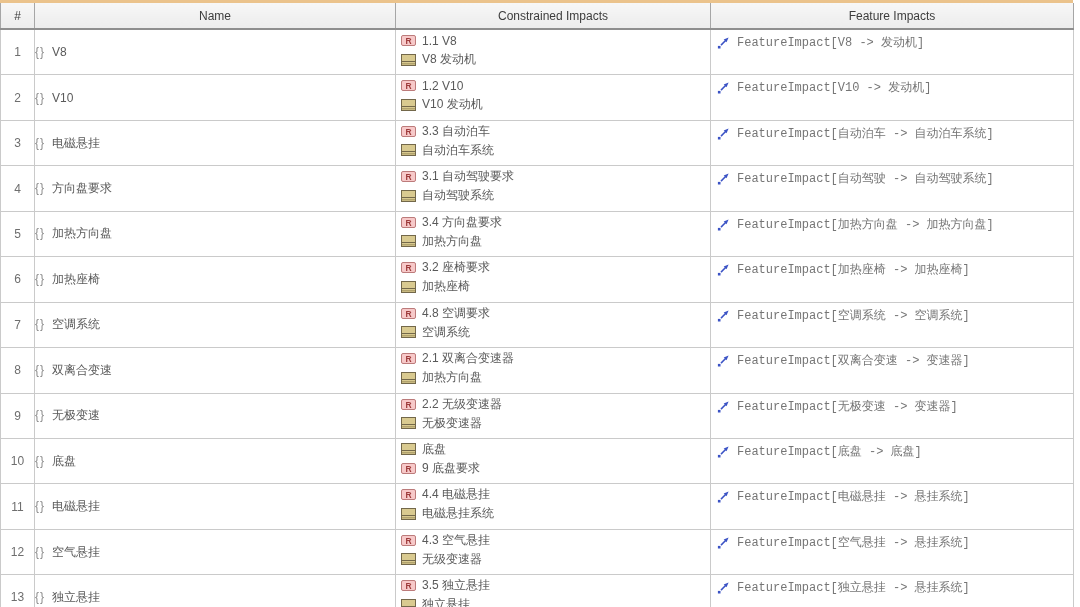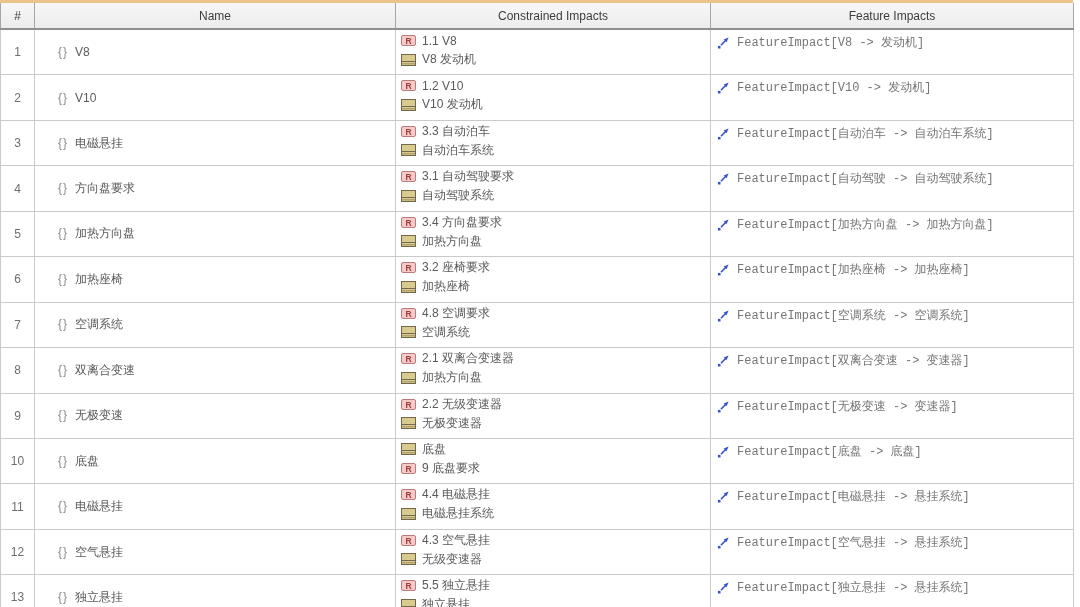--- a/index.html
+++ b/index.html
@@ -27,21 +27,21 @@
     text-align: center; padding: 2px 0;
   }
   tbody td {
     height: 40.45px;
     border: 1px solid #cacaca;
     vertical-align: top;
     font-size: 12px; color: #5a5a5a;
     padding: 0;
   }
   td.c-idx { text-align: center; vertical-align: middle; color: #6e6e6e; }
-  td.c-name { vertical-align: middle; padding-left: 23px; }
+  td.c-name { vertical-align: middle; }
   .braces { color: #8c8c8c; margin-right: 7px; letter-spacing: 1px; }
   .nm { color: #5a5a5a; }
   td.c-ce { padding: 1px 0 0 5px; }
   .ce-line {
     display: flex; align-items: center; gap: 6px;
     height: 19px; white-space: nowrap; overflow: hidden;
   }
   td.c-fi { padding: 4px 0 0 6px; }
   .fi-line { display: flex; align-items: center; gap: 7px; color: #757575; white-space: nowrap; overflow: hidden; font-family: Liberation Mono, monospace; }
   .icon { flex: 0 0 auto; display: inline-flex; }
@@ -565,21 +565,21 @@
       <span class="braces">{}</span><span class="nm">独立悬挂</span>
     </td>
     <td class="c-ce">
   <div class="ce-line">
     <span class="icon">
       <svg width="15" height="11" viewBox="0 0 15 11">
         <rect x="0.5" y="0.5" width="14" height="10" rx="1.5" fill="#f7c9c9" stroke="#bc7b7b"></rect>
         <text x="7.5" y="8.6" font-size="8.5" font-weight="bold" fill="#9e3b3b" text-anchor="middle" font-family="Liberation Sans, sans-serif">R</text>
       </svg>
     </span>
-    <span>5.5 独立悬挂</span>
+    <span>3.5 独立悬挂</span>
   </div>
 
   <div class="ce-line">
     <span class="icon">
       <svg width="15" height="12" viewBox="0 0 15 12">
         <rect x="0.5" y="0.5" width="14" height="11" fill="#d9ca90" stroke="#73684a"></rect>
         <line x1="1" y1="7.5" x2="14" y2="7.5" stroke="#73684a" stroke-width="1"></line>
         <line x1="1" y1="9.8" x2="14" y2="9.8" stroke="#a0925f" stroke-width="1"></line>
       </svg>
     </span>

